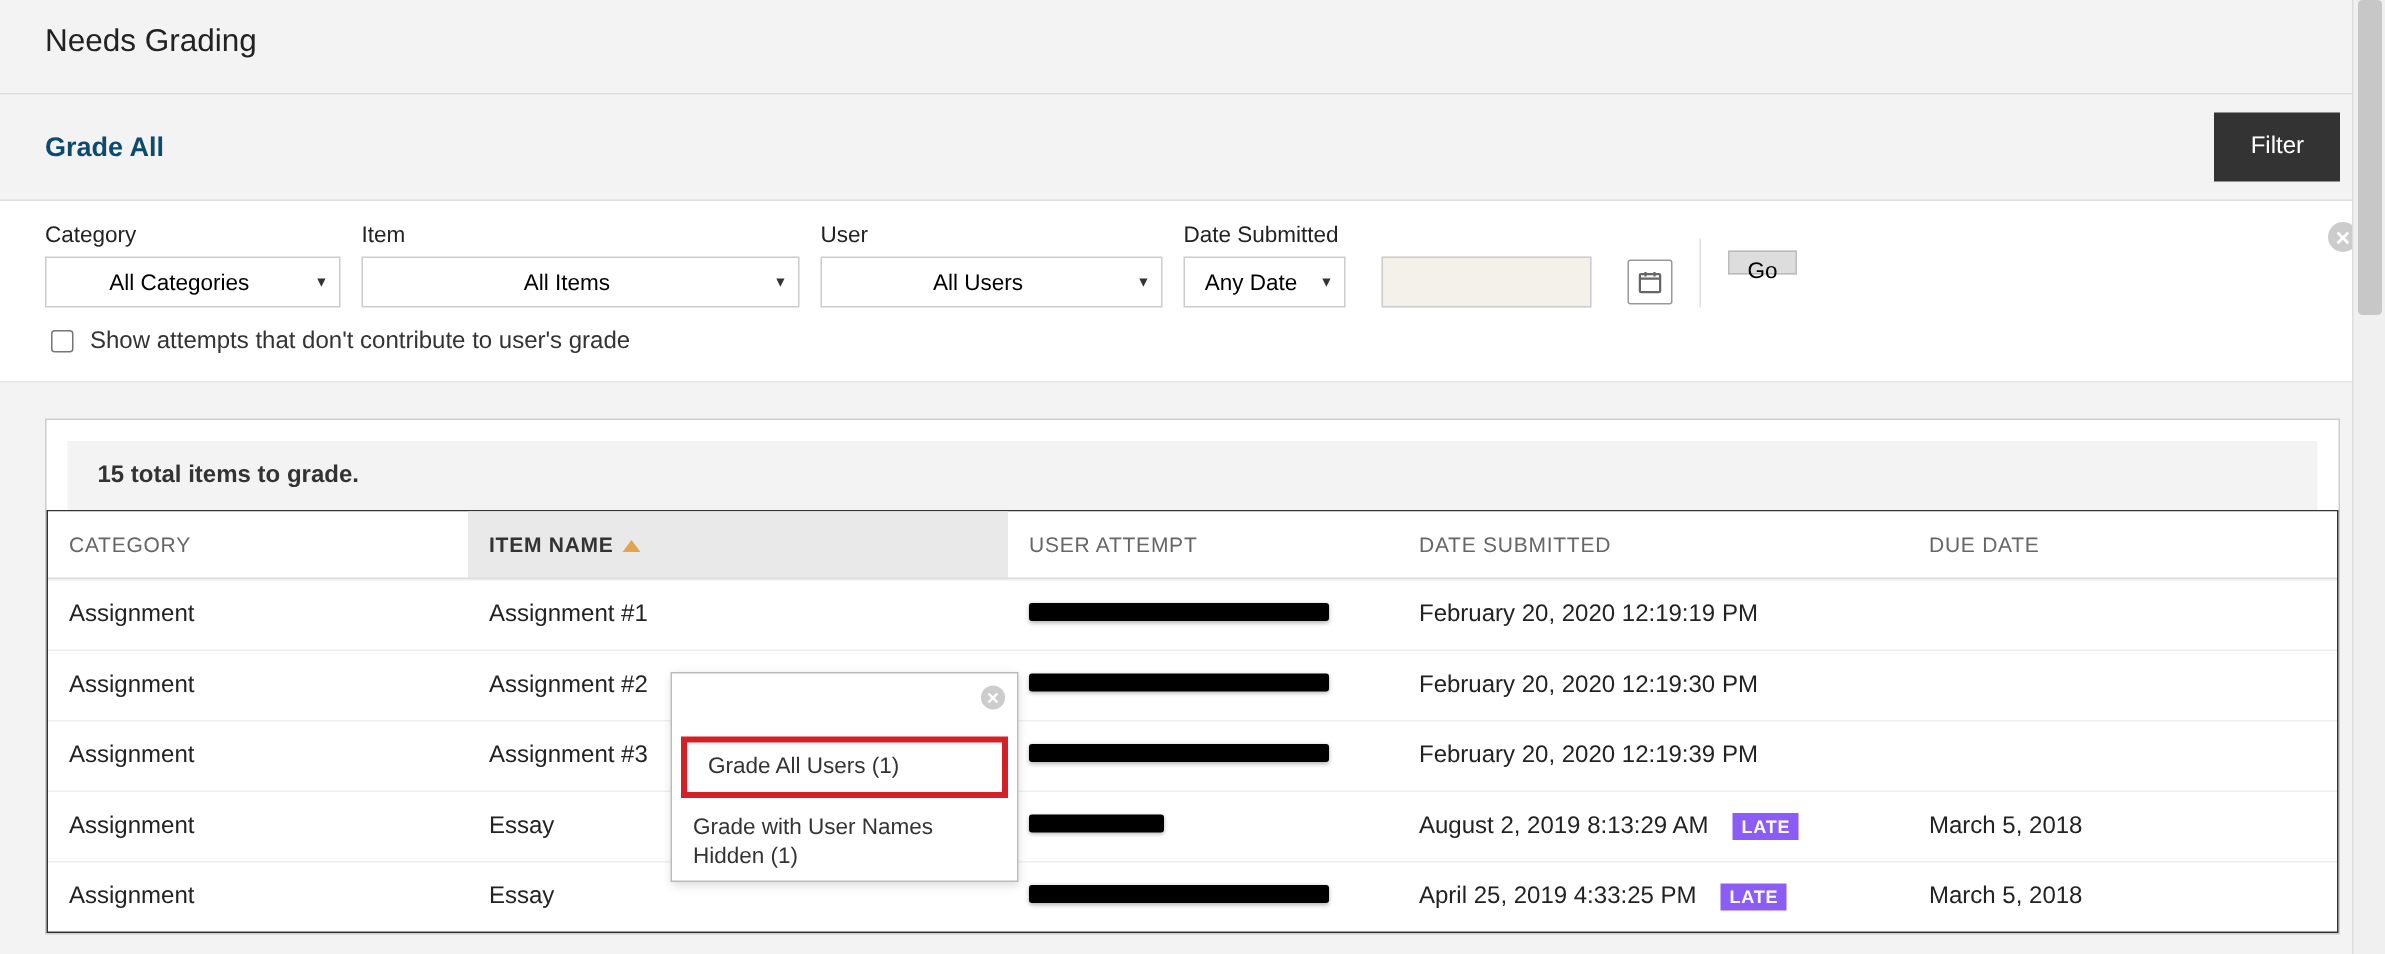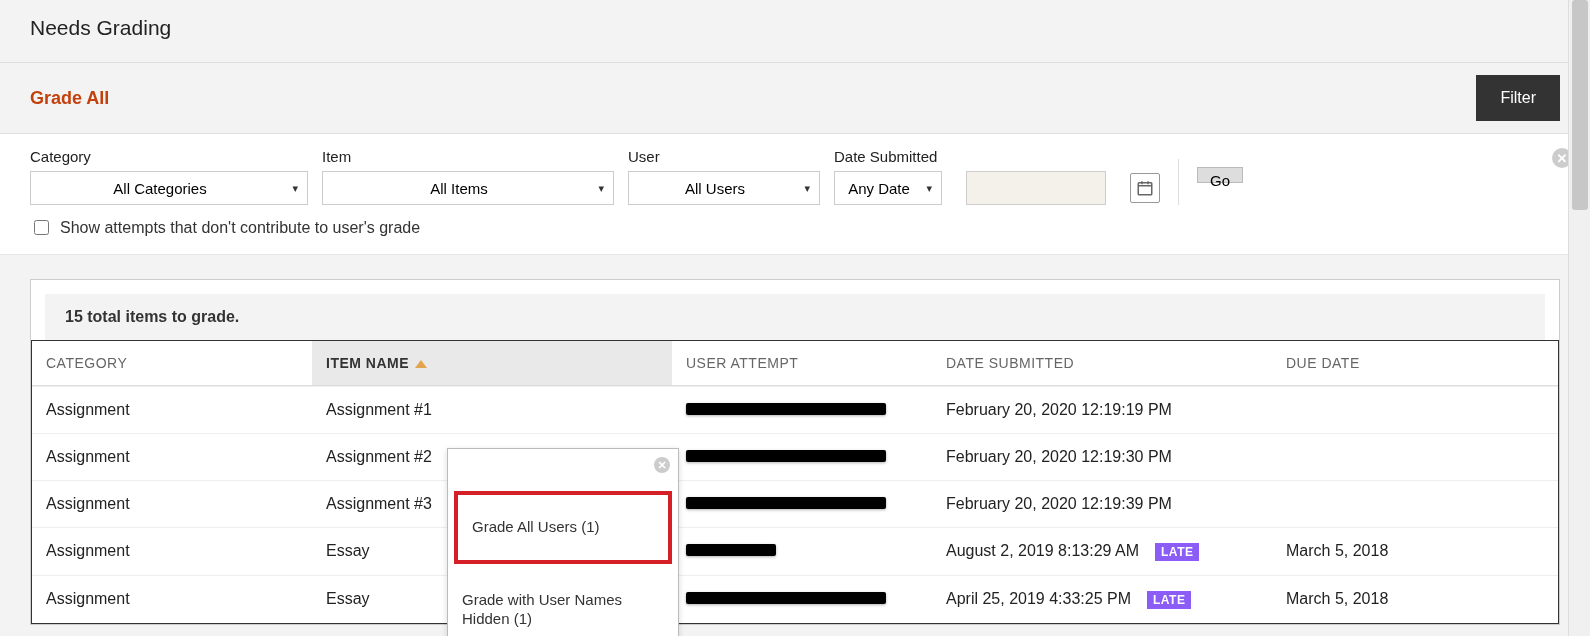--- a/index.html
+++ b/index.html
@@ -25,21 +25,21 @@
     border-bottom: 1px solid #ddd;
     padding: 12px 30px;
     background: #f3f3f3;
     display: flex;
     align-items: center;
     justify-content: space-between;
   }
   .grade-all-label {
     font-size: 18px;
     font-weight: 600;
-    color: #c2410c;
+    color: #0c4a6e;
   }
   .filter-btn {
     background: #333;
     color: #fff;
     border: none;
     padding: 14px 24px;
     font-size: 16px;
     cursor: pointer;
   }
   .filters-row {
@@ -76,23 +76,23 @@
   .select-wrap::after {
     content: "▾";
     position: absolute;
     right: 10px;
     top: 50%;
     transform: translateY(-50%);
     color: #333;
     font-size: 11px;
     pointer-events: none;
   }
-  .sel-category { width: 278px; }
+  .sel-category { width: 197px; }
   .sel-item { width: 292px; }
-  .sel-user { width: 192px; }
+  .sel-user { width: 228px; }
   .sel-date { width: 108px; }
   .date-input {
     width: 140px;
     height: 34px;
     border: 1px solid #ccc;
     background: #f3f1ea;
   }
   .cal-icon {
     width: 30px; height: 30px;
     border: 1px solid #999;
@@ -242,21 +242,21 @@
     color: #fff;
     display: flex;
     align-items: center;
     justify-content: center;
     font-size: 11px;
     cursor: pointer;
     font-weight: bold;
   }
   .cm-spacer { height: 38px; }
   .cm-item {
-    padding: 23px 14px;
+    padding: 7px 14px;
     font-size: 15px;
     color: #333;
     cursor: pointer;
     line-height: 1.25;
   }
   .cm-highlight {
     border: 4px solid #d62027;
     margin: 4px 6px;
   }
   .right-scroll {

